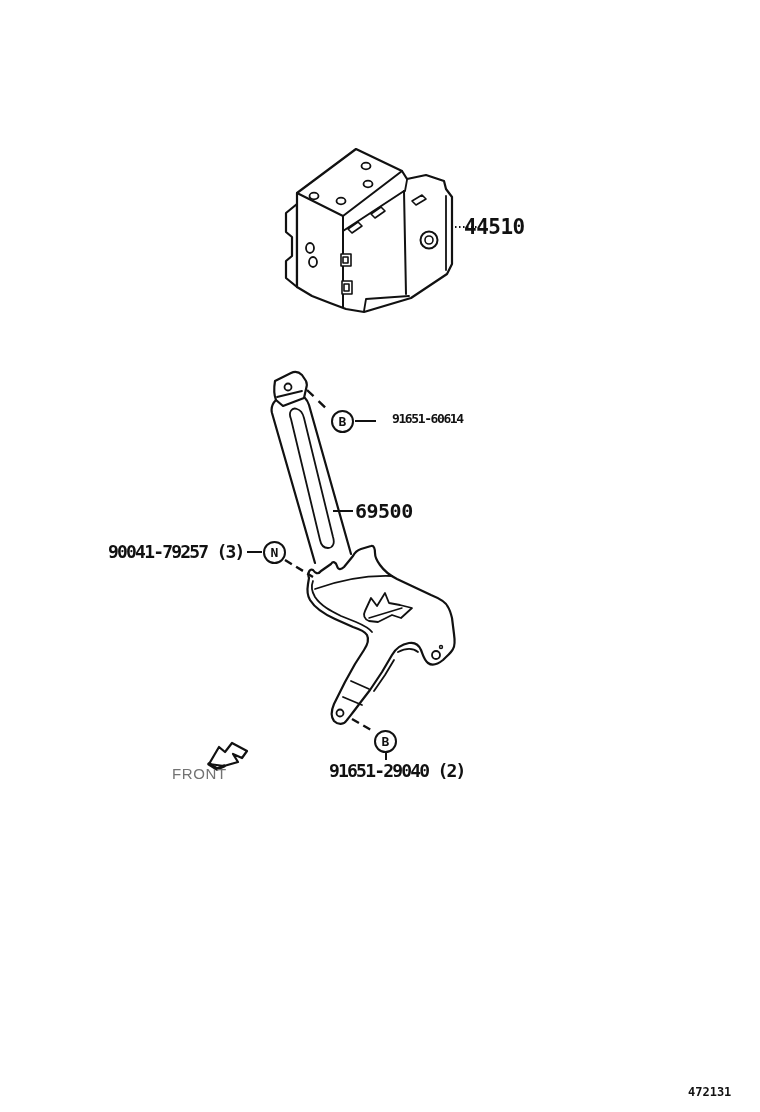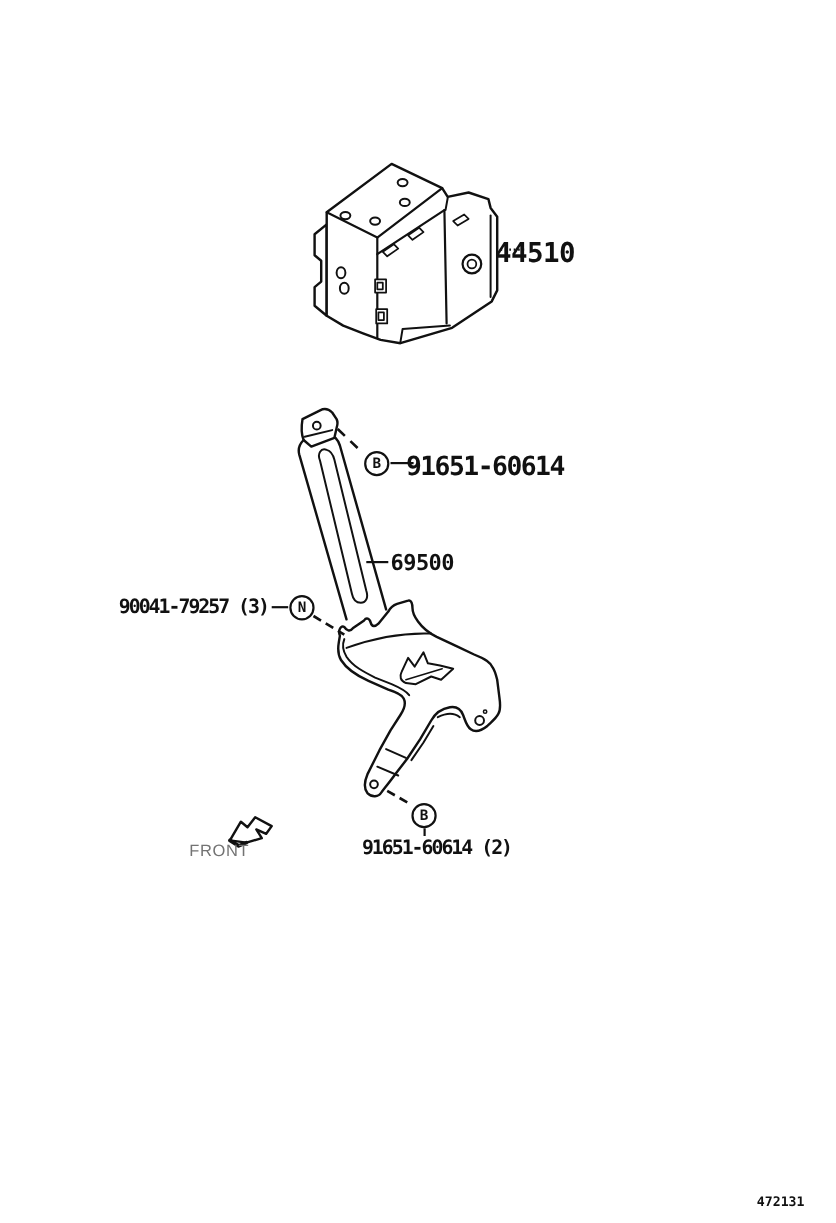--- a/index.html
+++ b/index.html
@@ -14,23 +14,23 @@
   svg{position:absolute;left:0;top:0;}
   .pn{
     position:absolute;
     font-family:"DejaVu Sans Mono","Liberation Mono",monospace;
     font-weight:700;
     color:#111;
     letter-spacing:-1px;
     white-space:nowrap;
     line-height:1;
   }
-  #lbl-44510{left:450px;top:217px;font-size:25px;letter-spacing:-0.5px;}
+  #lbl-44510{left:464px;top:217px;font-size:21px;letter-spacing:-0.5px;}
   #lbl-44591{left:355px;top:501px;font-size:20px;letter-spacing:-0.5px;}
-  #lbl-bolt-upper{left:369px;top:412px;font-size:24px;letter-spacing:-1.4px;}
+  #lbl-bolt-upper{left:392px;top:412px;font-size:13px;letter-spacing:-1.4px;}
   #lbl-nut{left:108px;top:543px;font-size:18px;letter-spacing:-1.8px;text-align:center;}
   #lbl-bolt-lower{left:329px;top:762px;font-size:18px;letter-spacing:-1.8px;}
   #figure-code{left:688px;top:1086px;font-size:12px;letter-spacing:0;}
   #front-label{
     position:absolute;left:172px;top:766px;
     font-family:"Liberation Sans","DejaVu Sans",sans-serif;
     font-size:15px;color:#737373;letter-spacing:0.6px;line-height:1;
   }
   .sym{
     position:absolute;
@@ -164,18 +164,18 @@
 
   <div class="pn" id="lbl-44591">69500</div>
 
   <div class="sym" id="sym-b-upper">B</div>
   <div class="pn" id="lbl-bolt-upper">91651-60614</div>
 
   <div class="sym" id="sym-n">N</div>
   <div class="pn" id="lbl-nut">90041-79257 (3)</div>
 
   <div class="sym" id="sym-b-lower">B</div>
-  <div class="pn" id="lbl-bolt-lower">91651-60614 (2)</div>
+  <div class="pn" id="lbl-bolt-lower">91651-29040 (2)</div>
 
   <div id="front-label">FRONT</div>
 
   <div class="pn" id="figure-code">472131</div>
 </div>
 
 </body></html>

